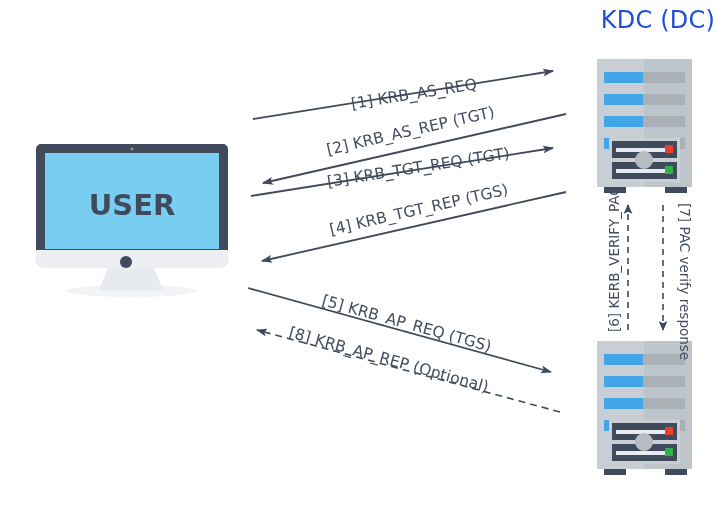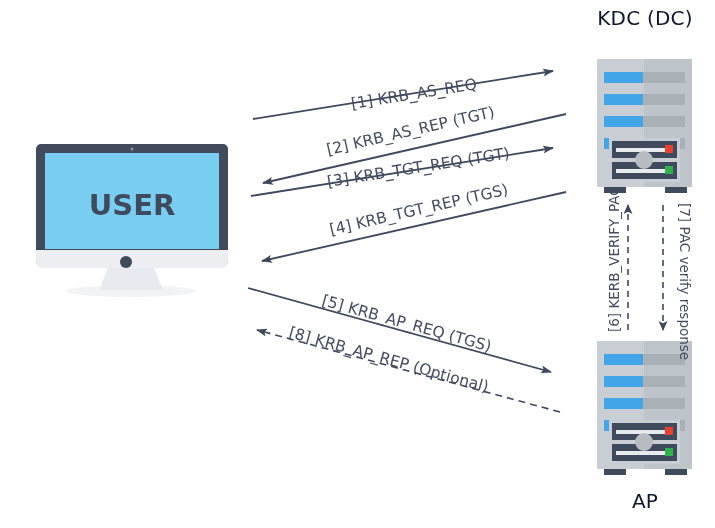--- a/index.html
+++ b/index.html
@@ -15,26 +15,26 @@
     font-family: "DejaVu Sans", "Liberation Sans", sans-serif;
   }
   #canvas {
     position: absolute;
     left: 0; top: 0;
     width: 715px;
     height: 528px;
   }
   .node-label {
     position: absolute;
-    color: #0f172a;
-    font-size: 20px;
+    color: #1d4ed8;
+    font-size: 24px;
     font-family: "DejaVu Sans", "Liberation Sans", sans-serif;
     letter-spacing: 0.2px;
     white-space: nowrap;
-    text-align: center;
+    text-align: right;
   }
   #kdc-label {
     left: 575px;
     top: 6px;
     width: 140px;
   }
   #ap-label {
     left: 595px;
     top: 489px;
     width: 100px;
@@ -47,21 +47,20 @@
     pointer-events: none;
   }
 </style>
 </head>
 <body>
 
 <div id="canvas">
 
   <div class="node-label" id="kdc-label">KDC (DC)</div>
 
-  <div class="node-label" id="ap-label">AP</div>
 
   <svg class="svg-layer" viewBox="0 0 715 528" xmlns="http://www.w3.org/2000/svg">
 
     <defs>
       <marker id="ah-right" markerWidth="11" markerHeight="8" refX="10" refY="4" orient="auto" markerUnits="userSpaceOnUse">
         <path d="M0,0 L11,4 L0,8 L2.4,4 Z" fill="#3f495b"></path>
       </marker>
       <marker id="ah-left" markerWidth="11" markerHeight="8" refX="10" refY="4" orient="auto" markerUnits="userSpaceOnUse">
         <path d="M0,0 L11,4 L0,8 L2.4,4 Z" fill="#3f495b"></path>
       </marker>

